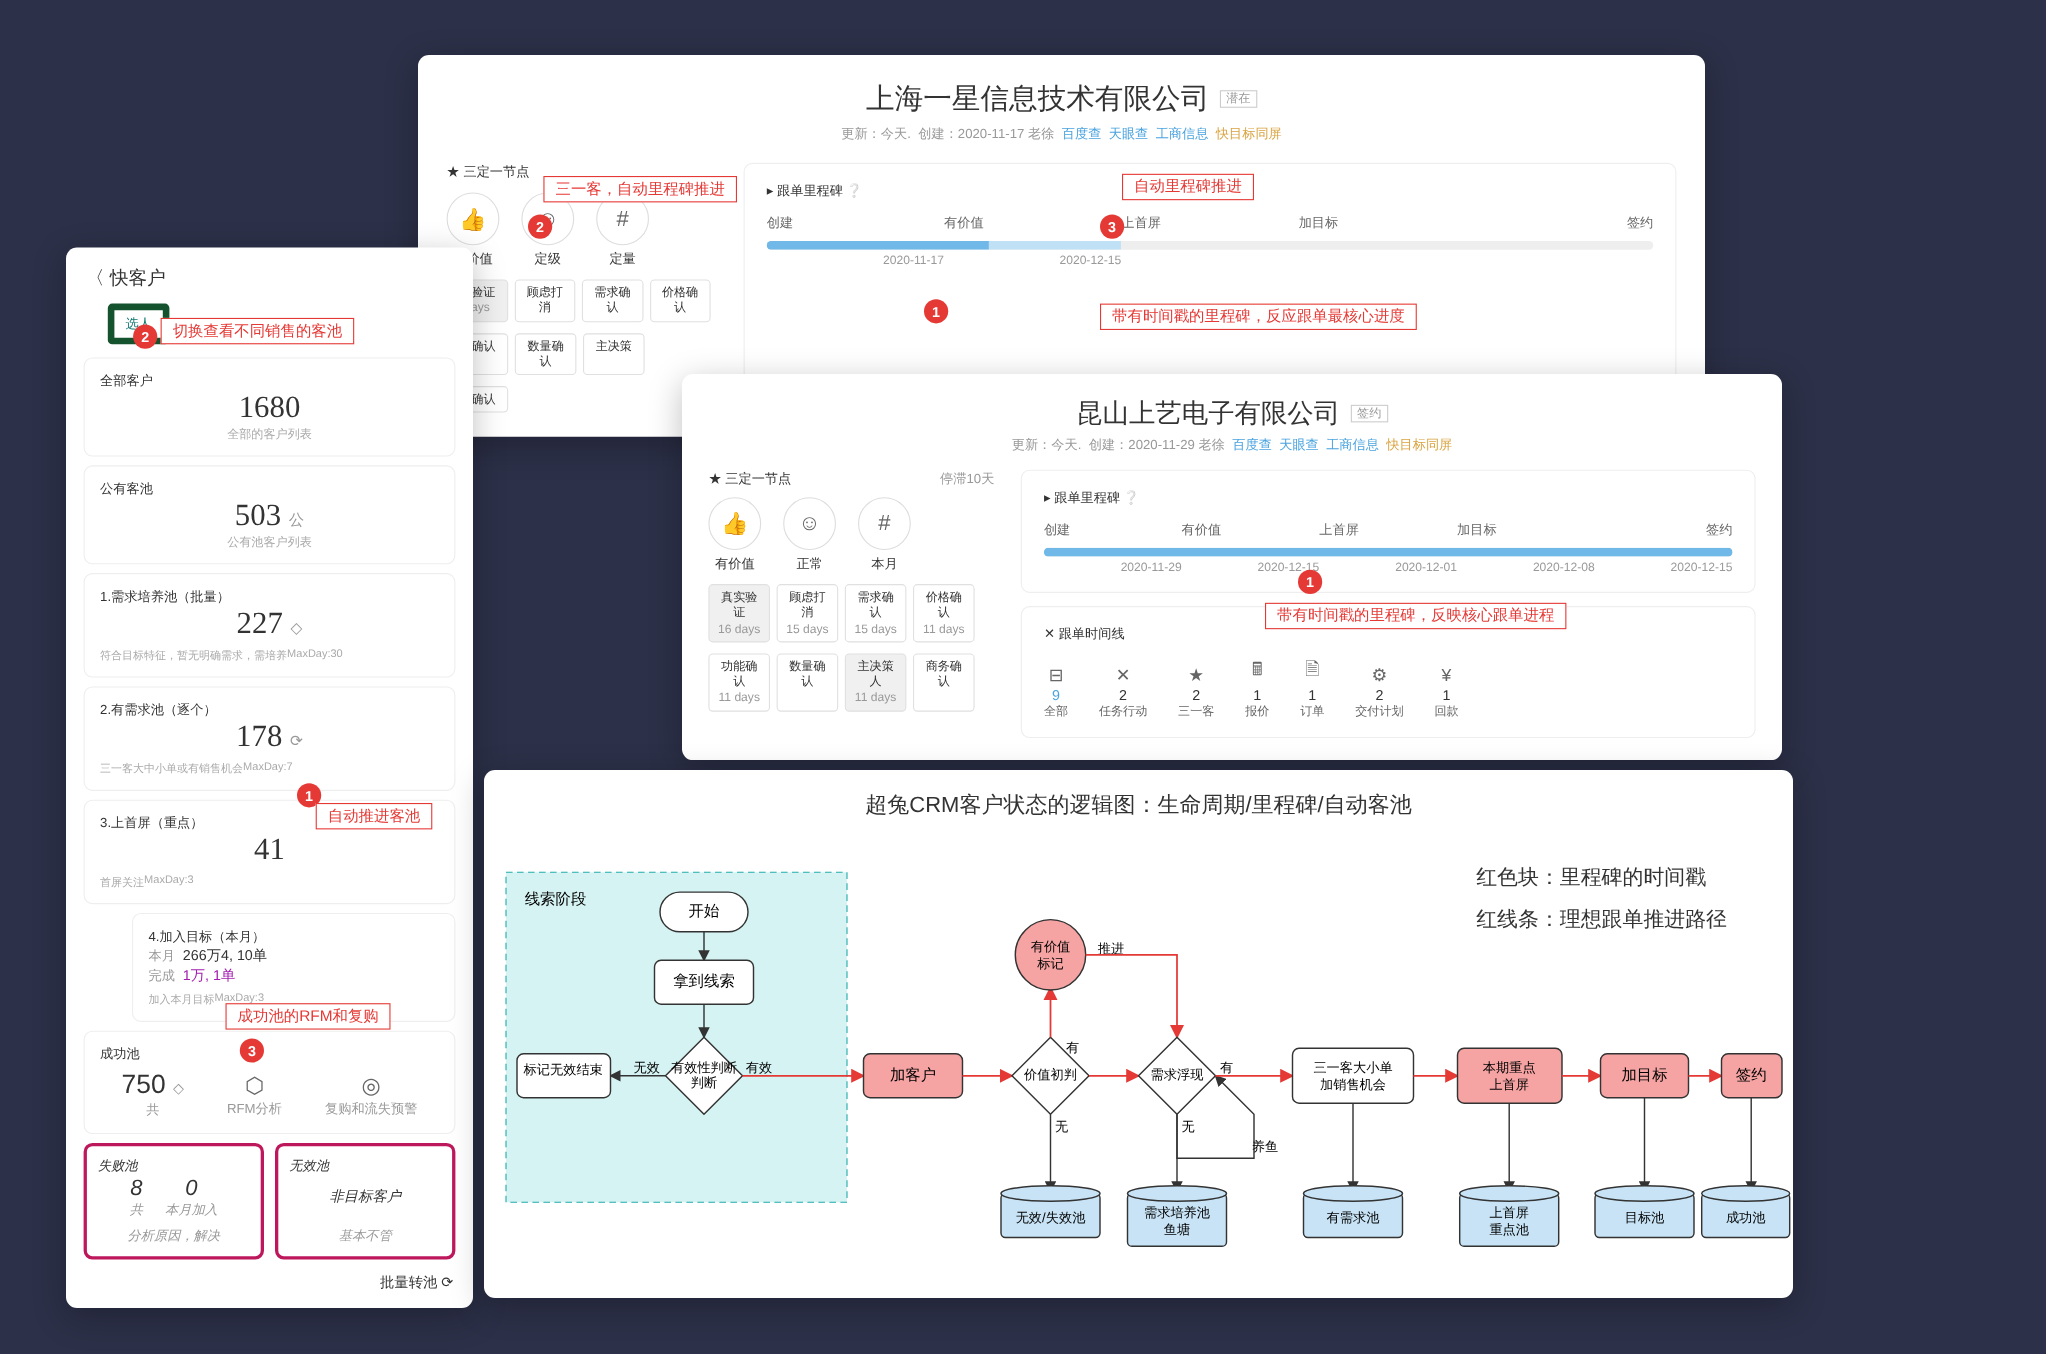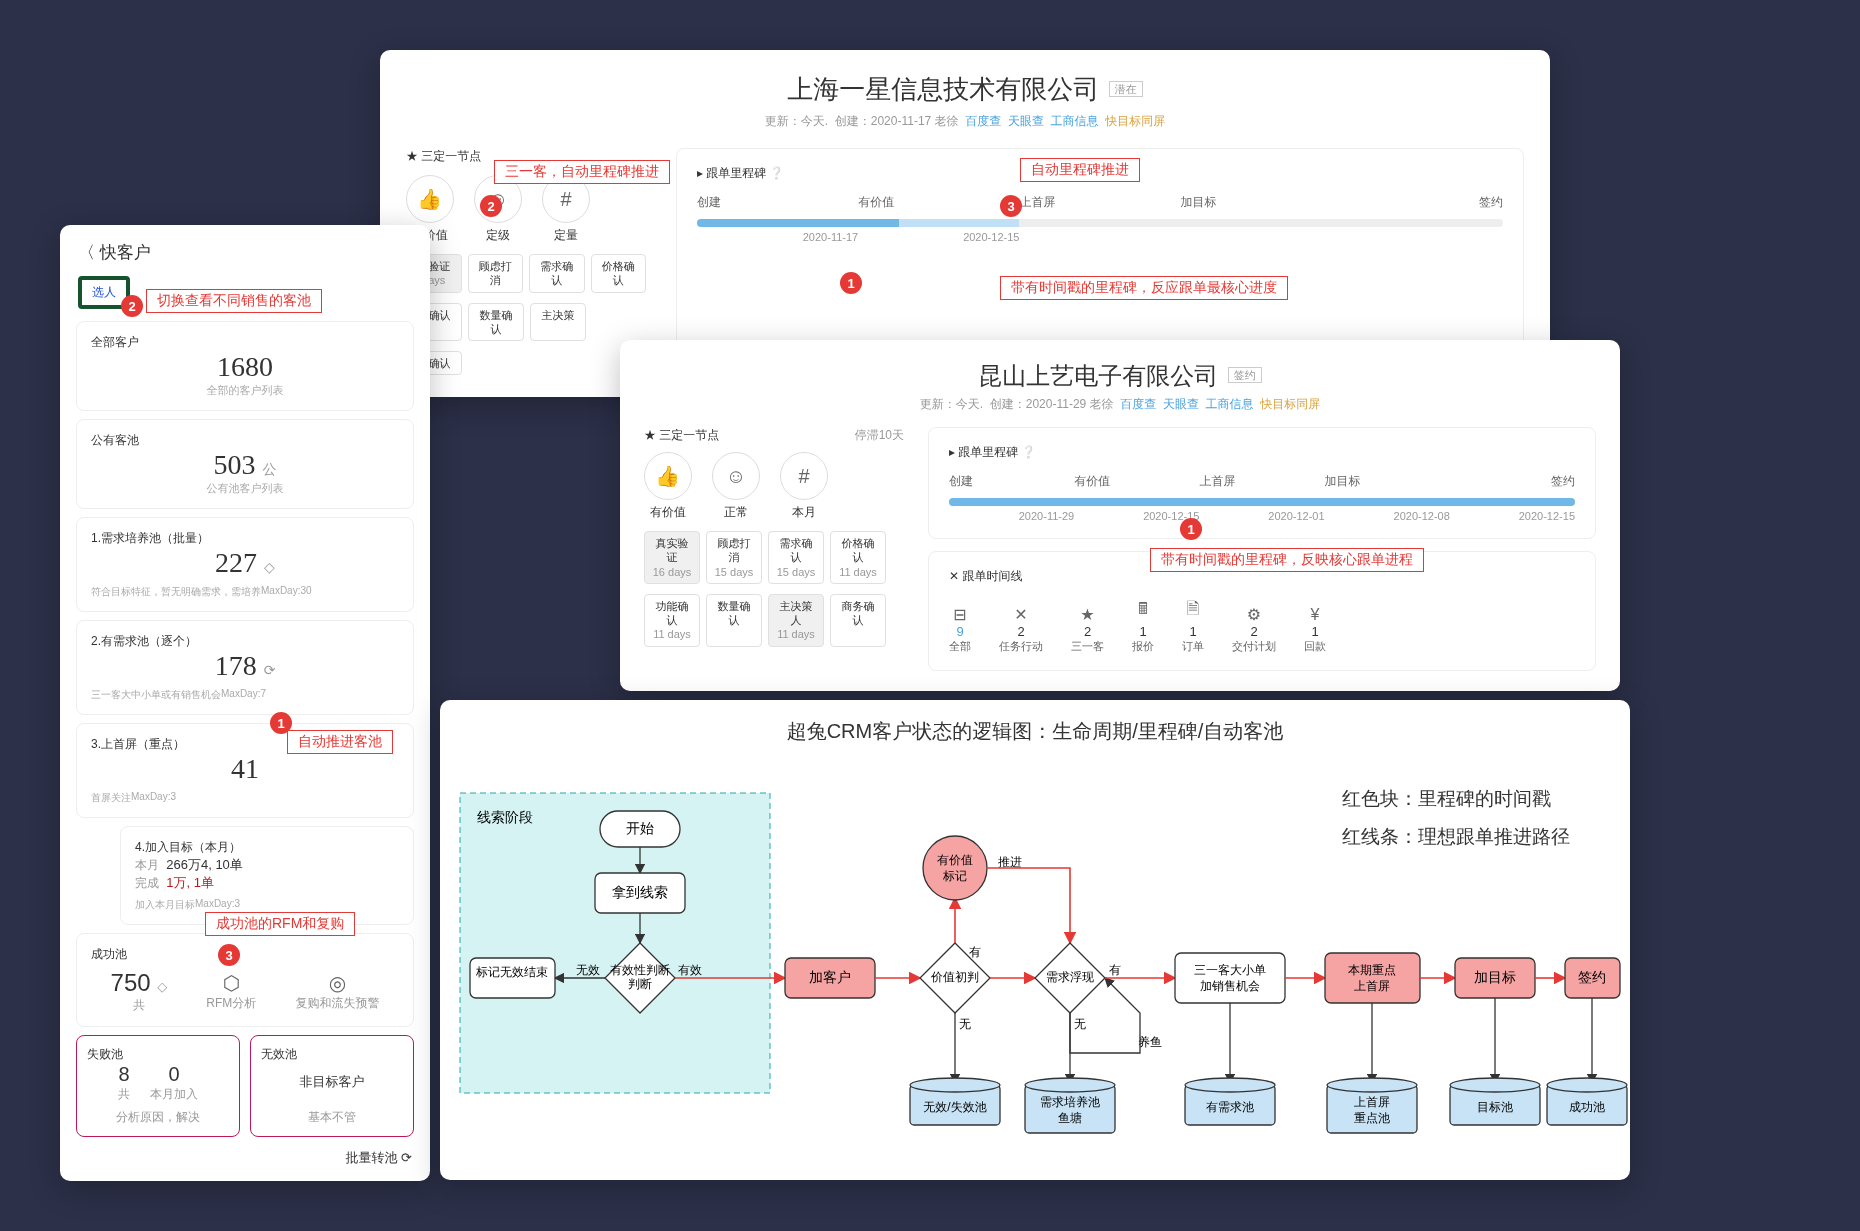--- a/index.html
+++ b/index.html
@@ -23,28 +23,28 @@
 .ms-bar .seg { position:absolute; top:0; bottom:0; }
 .ms-dates { display:flex; color:#999; font-size:11px; }
 .ms-dates > div { flex:1;text-align:right; }
 .statrow { display:flex; gap:28px; align-items:flex-end; }
 .stat { text-align:center; color:#666; }
 .stat .ico { font-size:16px; }
 .stat .v { font-size:13px; color:#333; }
 .stat .lb { font-size:11px; }
 
 .lp-head { padding:16px 18px 8px; font-size:17px; }
-.lp-pill { border:4px solid #14532d; border-radius:4px; padding:4px 10px; color:#1d4ed8; display:inline-block; }
+.lp-pill { border:6px solid #14532d; border-radius:4px; padding:4px 10px; color:#0f766e; display:inline-block;margin-left:20px; }
 .lp-card { border:1px solid #eee; border-radius:8px; margin:8px 16px; padding:12px 14px; position:relative; }
 .lp-card .big { font-size:28px; text-align:center;font-family:Liberation Serif, serif; }
 .lp-card .meta { text-align:center; color:#aaa; font-size:11px; }
 .lp-card .ttl { font-size:12px; color:#333; }
 .lp-card .rowmeta { display:flex; color:#aaa; font-size:10px; margin-top:6px; }
 .lp-split { display:flex; gap:10px; margin:8px 16px; }
-.lp-split .c { flex:1; border:1px solid #be185d; border-radius:8px; padding:10px; text-align:center; }
+.lp-split .c { flex:1; border:3px solid #be185d; border-radius:8px; padding:10px; text-align:center;font-style:italic; }
 
 .fc-title { text-align:center; font-size:20px; padding:18px; }
 .fc-svg { width:100%; }
 .fc-node { stroke:#333; stroke-width:1.3; fill:#fff; }
 .fc-pink { fill:#f5a3a3; }
 .fc-blue { fill:#c7e3f5; }
 .fc-text { font-size:14px; text-anchor:middle; dominant-baseline:middle; }
 .fc-text-sm { font-size:12px; text-anchor:middle; dominant-baseline:middle; }
 .fc-arrow { stroke:#333; stroke-width:1.3; fill:none; marker-end:url(#ah); }
 .fc-arrow-r { stroke:#e53935; stroke-width:1.6; fill:none; marker-end:url(#ahr); }
@@ -315,21 +315,21 @@
     <div class="ttl">3.上首屏（重点）</div>
     <div class="big">41</div>
     <div class="rowmeta">
         <span>首屏关注</span>
         <span>MaxDay:3</span>
       </div>
   </div>
   <div class="lp-card" style="margin-left:60px">
     <div class="ttl">4.加入目标（本月）</div>
     <div style="font-size:13px"><span class="subtle">本月</span>&nbsp;&nbsp;<span>266万4, 10单</span></div>
-    <div style="font-size:13px"><span class="subtle">完成</span>&nbsp;&nbsp;<span style="color:#b91c1c">1万, 1单</span></div>
+    <div style="font-size:13px"><span class="subtle">完成</span>&nbsp;&nbsp;<span style="color:#a21caf">1万, 1单</span></div>
     <div class="rowmeta">
         <span>加入本月目标</span>
         <span>MaxDay:3</span>
       </div>
   </div>
   <div class="lp-card">
     <div class="ttl">成功池</div>
     <div style="display:flex;align-items:center;justify-content:space-around;margin-top:6px">
       <div style="text-align:center">
           <div style="font-size:24px"><span>750</span> <span class="subtle" style="font-size:13px">◇</span></div>

